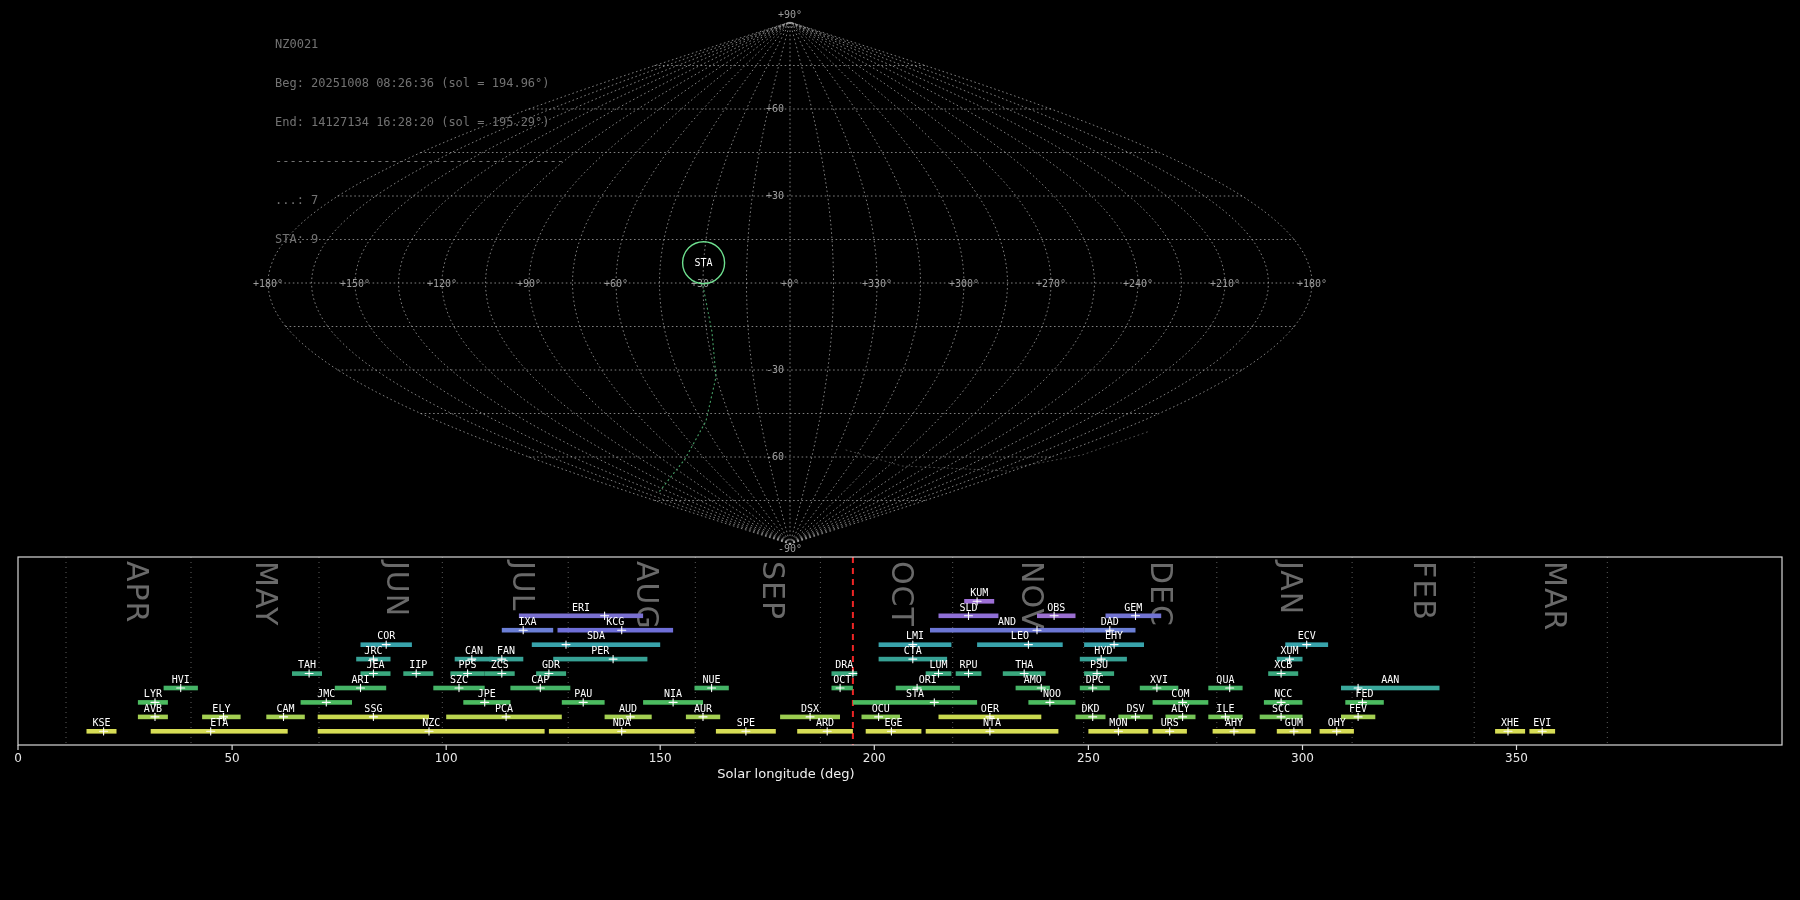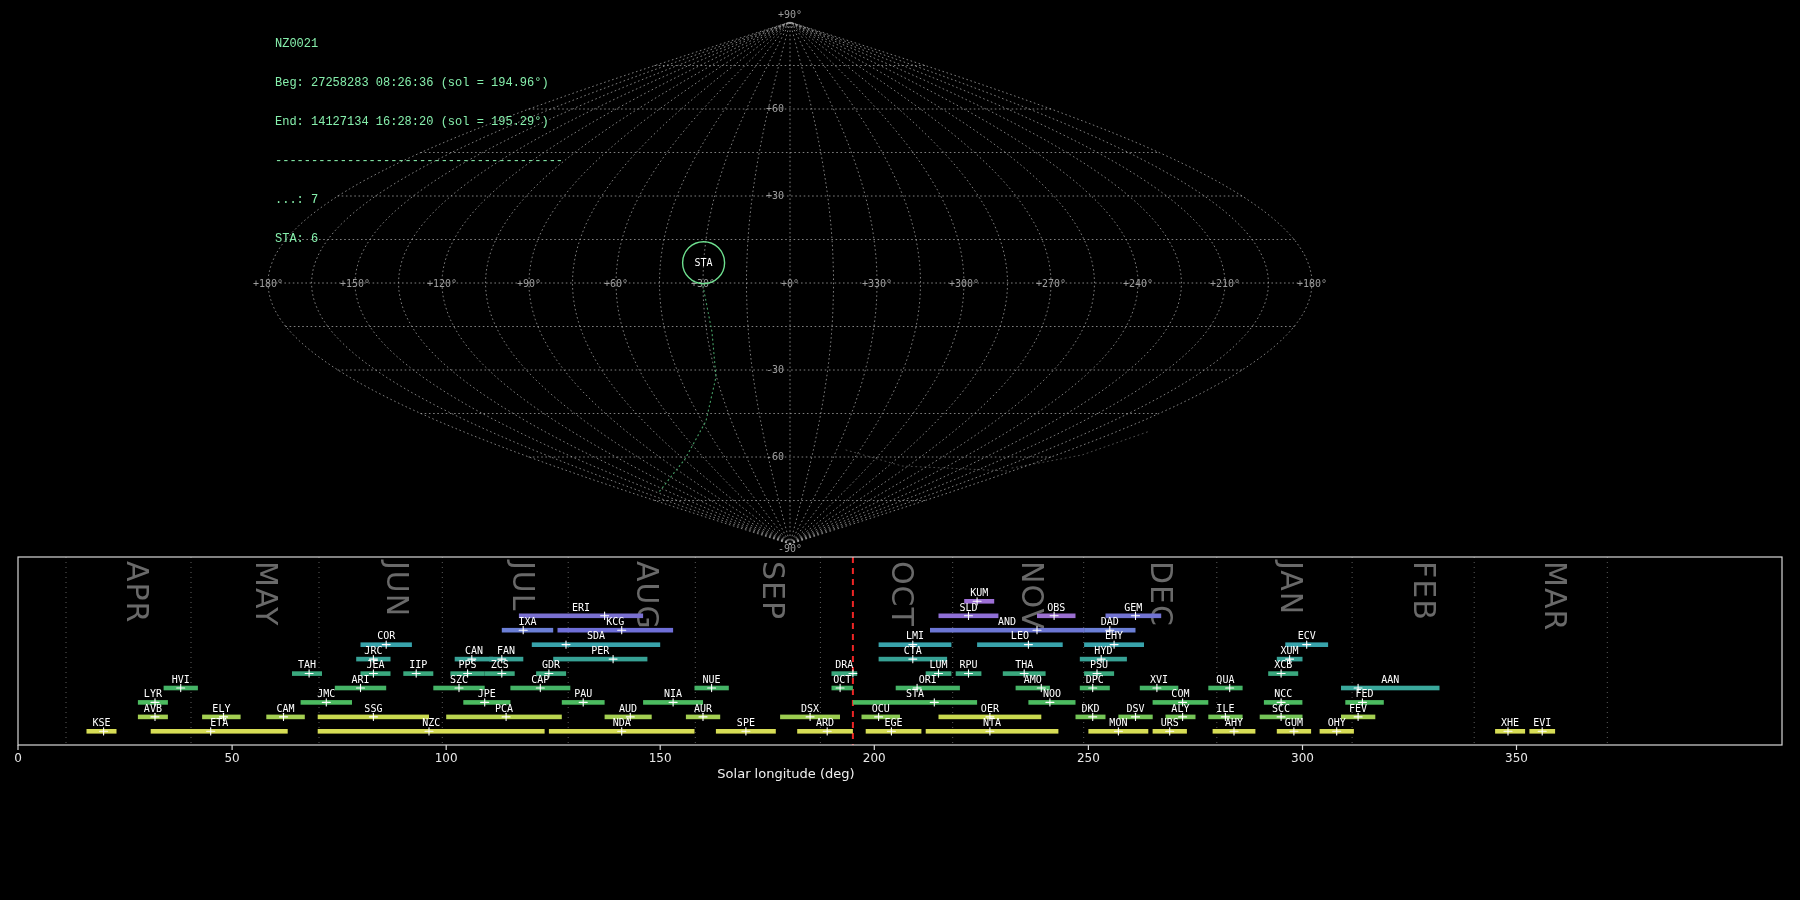--- a/index.html
+++ b/index.html
@@ -1,19 +1,19 @@
 <!DOCTYPE html>
 <html><head>
 <meta charset="utf-8">
 <style>
   html,body{margin:0;padding:0;background:#000;}
   body{width:1800px;height:900px;overflow:hidden;}
   #stage{position:relative;width:1800px;height:900px;background:#000;font-family:"DejaVu Sans Mono",monospace;}
   #plot{position:absolute;left:0;top:0;}
-  #hdr{position:absolute;left:275px;top:12px;color:#86efac;font-size:12px;line-height:13px;white-space:pre;z-index:5;font-family:Liberation Mono, monospace;}
+  #hdr{position:absolute;left:275px;top:12px;color:#737373;font-size:12px;line-height:13px;white-space:pre;z-index:5;}
   svg text{font-family:"DejaVu Sans Mono",monospace;}
   .grid{fill:none;stroke:#aaaaaa;stroke-width:1;stroke-dasharray:0.8 3.4;stroke-linecap:round;opacity:.75;}
   .maplabel{fill:#9c9c9c;font-size:10px;}
   .track-green{fill:none;stroke:#49a86b;stroke-width:1.2;stroke-dasharray:1 3.5;stroke-linecap:round;opacity:.9;}
   .track-gray{fill:none;stroke:#8a8a8a;stroke-width:1;stroke-dasharray:1 3.5;stroke-linecap:round;opacity:.55;}
   .sta-circle{fill:none;stroke:#6ee08f;stroke-width:1.4;}
   .sta-text{fill:#ffffff;font-size:10px;}
   .monthline{stroke:#9a9a9a;stroke-width:1;stroke-dasharray:1 4;opacity:.6;}
   .monthlabel{fill:#6f6f6f;font-size:30px;font-family:"DejaVu Sans",sans-serif;letter-spacing:1px;opacity:.95;}
   .axisbox{fill:none;stroke:#d8d8d8;stroke-width:1.2;}
@@ -481,19 +481,19 @@
         <text x="1088.4" y="762" text-anchor="middle" class="ticklabel">250</text>
         <line x1="1302.5" y1="745" x2="1302.5" y2="750" class="tickmark"></line>
         <text x="1302.5" y="762" text-anchor="middle" class="ticklabel">300</text>
         <line x1="1516.5" y1="745" x2="1516.5" y2="750" class="tickmark"></line>
         <text x="1516.5" y="762" text-anchor="middle" class="ticklabel">350</text>
         <text x="786" y="778" text-anchor="middle" class="xlabel">Solar longitude (deg)</text>
       </g>
     </svg>
   <div id="hdr">
     <div>NZ0021</div>
-    <div>Beg: 27258283 08:26:36 (sol = 194.96°)</div>
+    <div>Beg: 20251008 08:26:36 (sol = 194.96°)</div>
     <div>End: 14127134 16:28:20 (sol = 195.29°)</div>
     <div>----------------------------------------</div>
     <div>...: 7</div>
-    <div>STA: 6</div>
+    <div>STA: 9</div>
   </div>
 </div>
 
 </body></html>

